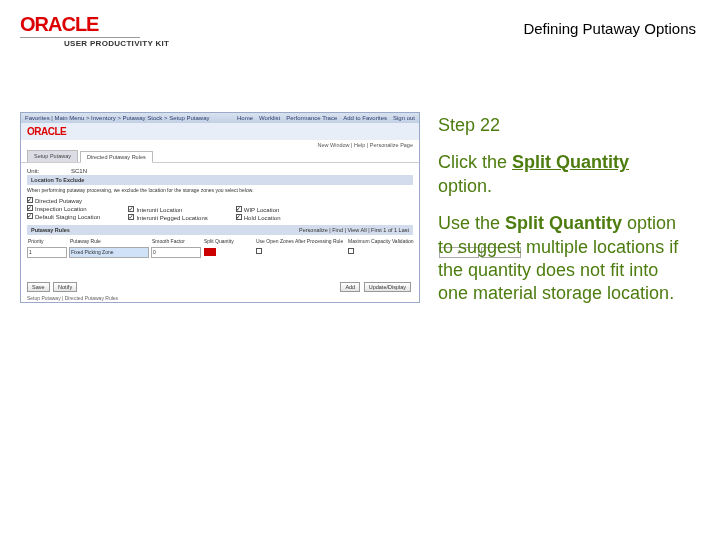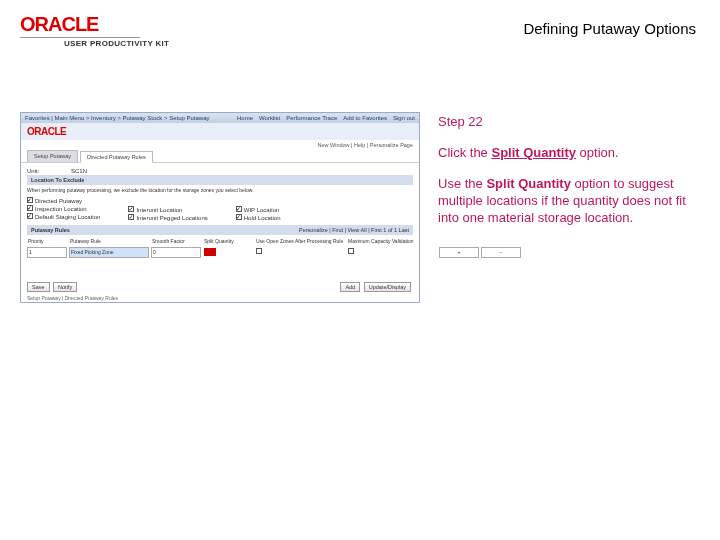--- a/index.html
+++ b/index.html
@@ -131,23 +131,23 @@
     padding:1px 4px;
     border:1px solid #999;
     background:linear-gradient(#fff,#e5e5e5);
     font-size:5.5px;
     margin-right:2px;
   }
   .mock-meta-line { font-size:5px; color:#666; padding:1px 6px; }
 
   .instr-pane {
     flex: 1;
-    font-size: 13px;
+    font-size: 18px;
     line-height: 1.3;
-    color: #be185d;
+    color: #4d7c0f;
     padding-top: 2px;
     max-width: 250px;
   }
   .instr-pane p { margin-bottom: 14px; }
   .bold { font-weight: bold; }
   .underline { text-decoration: underline; }
 </style>
 </head>
 <body>
 

